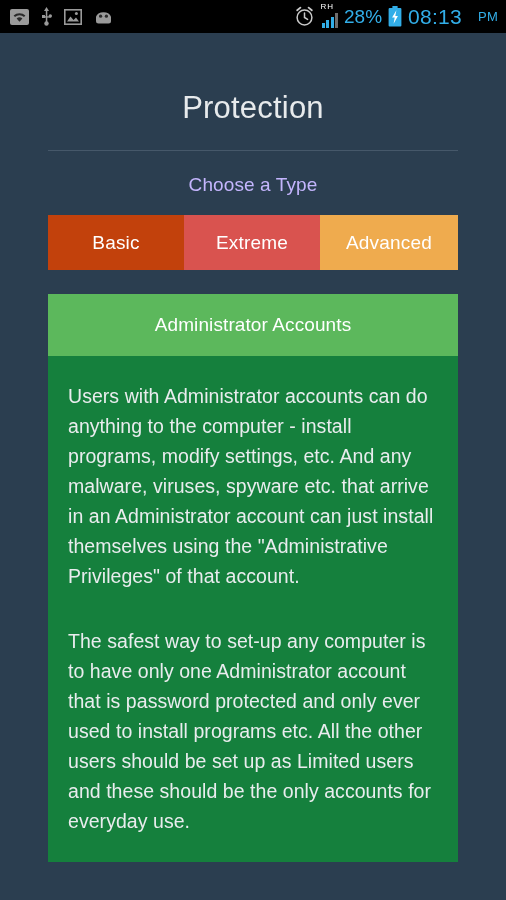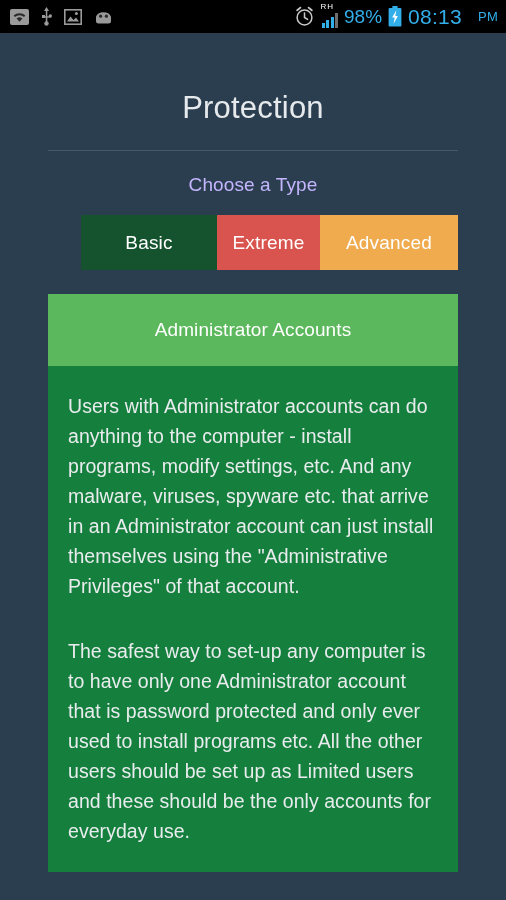--- a/index.html
+++ b/index.html
@@ -74,21 +74,21 @@
   }
   .tab-basic{ flex:0 0 136px; }
   .tab-advanced{ flex:0 0 138px; }
   .tab-extreme{ flex:1 1 auto; }
 
   
   .card{
     margin:24px 48px 0 48px;
   }
   .card-header{
-    height:72px;
+    height:62px;
     display:flex; align-items:center; justify-content:center;
     color:#FFFFFF; font-size:19px; letter-spacing:0.1px;
   }
   .card-body{
     background:#4E5D6C;
     padding:25px 20px 26px 20px;
   }
   .para{
     color:#E9ECEE;
     font-size:19.5px;
@@ -148,42 +148,42 @@
     <span class="rh-wrap">
       <span class="rh-label">RH</span>
       <span class="bars">
         <i class="bar b1"></i>
           <i class="bar b2"></i>
           <i class="bar b3"></i>
           <i class="bar b4 dim"></i>
       </span>
     </span>
 
-    <span class="sb-pct" style="color: rgb(50, 174, 232);">98%</span>
+    <span class="sb-pct" style="color: rgb(50, 174, 232);">28%</span>
 
     <span class="sb-icon">
       <svg width="14" height="21" viewBox="0 0 14 21">
         <rect x="4.4" y="0" width="5.2" height="2" fill="#32AEE8"></rect>
         <rect x="0.6" y="2" width="12.8" height="18.6" rx="1" fill="#32AEE8"></rect>
         <path d="M8.4 4.2 L4.1 11.6 L6.7 11.6 L5.6 17.8 L9.9 10.1 L7.3 10.1 Z" fill="#FFFFFF"></path>
       </svg>
     </span>
 
     <span class="sb-text" style="color: rgb(50, 174, 232);">08:13</span>
     <span class="sb-ampm" style="color: rgb(50, 174, 232);">PM</span>
   </div>
 </div>
 
 <div class="app-title">Protection</div>
 <div class="divider" style="background: rgb(70, 88, 106);"></div>
 
 <div class="choose-label">Choose a Type</div>
 
 <div class="tabs">
-  <div class="tab tab-basic" style="background: #14532d; margin-left: 33px;">
+  <div class="tab tab-basic" style="background: #c2410c;">
     <span>Basic</span>
   </div>
   <div class="tab tab-extreme" style="background: rgb(217, 83, 79);">
     <span>Extreme</span>
   </div>
   <div class="tab tab-advanced" style="background: rgb(239, 171, 78);">
     <span>Advanced</span>
   </div>
 </div>
 

